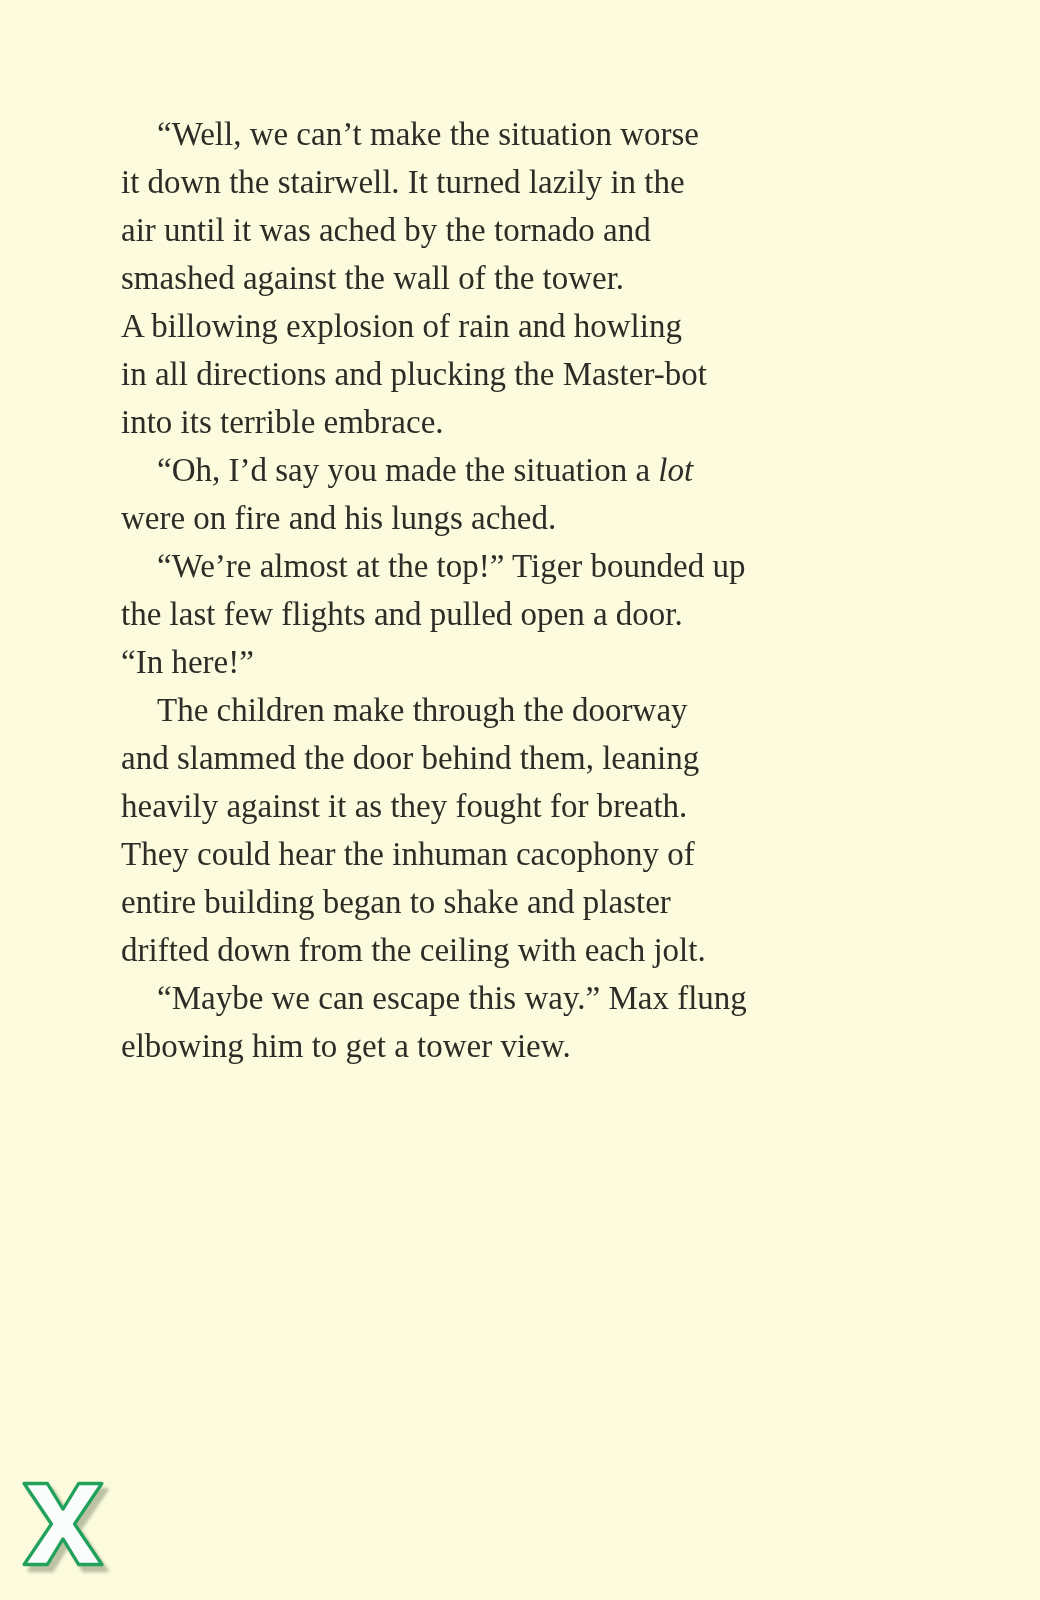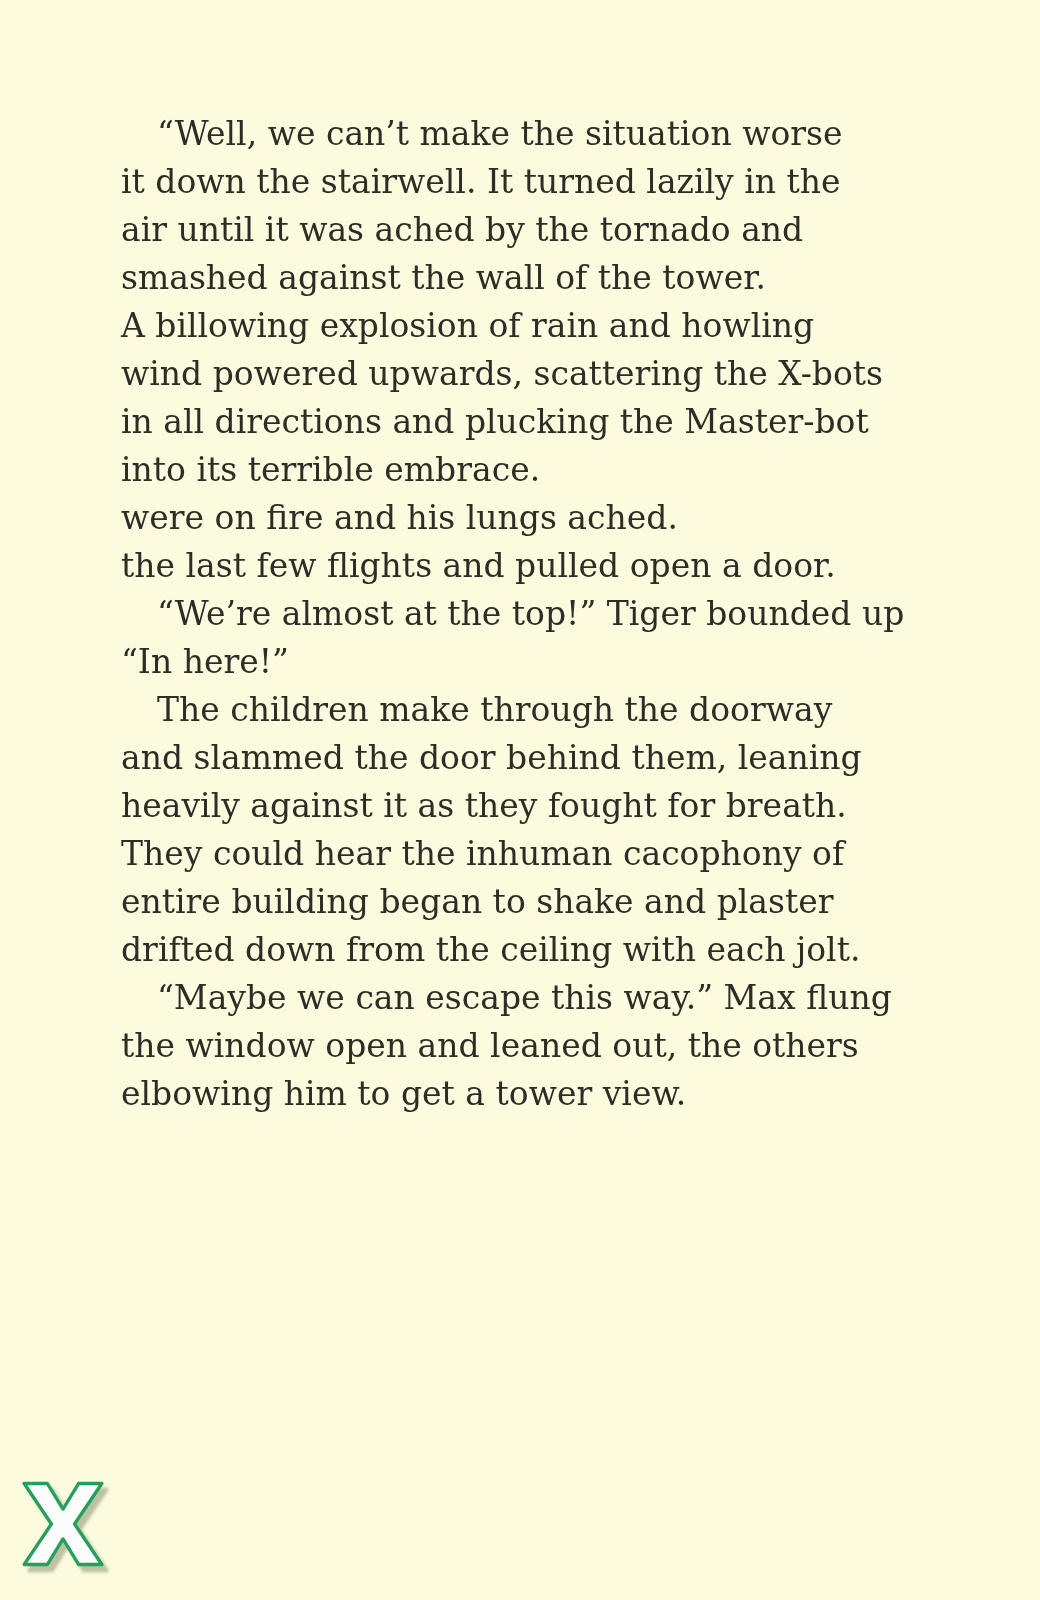--- a/index.html
+++ b/index.html
@@ -18,20 +18,21 @@
     position: absolute;
     left: 121px;
     top: 110px;
     width: 812px;
     font-size: 33px;
     line-height: 48px;
     color: #2D2C27;
   }
   .line {
     white-space: nowrap;
+    font-family: Liberation Serif, serif;
   }
   .line.indent {
     padding-left: 36px;
   }
   .italic {
     font-style: italic;
   }
   .logo-wrap {
     position: absolute;
     left: 20px;
@@ -50,35 +51,34 @@
 </style>
 </head>
 <body>
 
 <div class="story">
     <div class="line indent"><span>“Well, we can’t make the situation worse</span></div>
     <div class="line"><span>it down the stairwell. It turned lazily in the</span></div>
     <div class="line"><span>air until it was ached by the tornado and</span></div>
     <div class="line"><span>smashed against the wall of the tower.</span></div>
     <div class="line"><span>A billowing explosion of rain and howling</span></div>
-    <div class="line"><span>wind powered upwards, scattering the X-bots</span></div>
     <div class="line"><span>in all directions and plucking the Master-bot</span></div>
     <div class="line"><span>into its terrible embrace.</span></div>
+    <div class="line indent"><span>“Oh, I’d say you made the situation a </span><span class="italic">lot</span></div>
     <div class="line"><span>were on fire and his lungs ached.</span></div>
+    <div class="line indent"><span>“We’re almost at the top!” Tiger bounded up</span></div>
     <div class="line"><span>the last few flights and pulled open a door.</span></div>
-    <div class="line indent"><span>“We’re almost at the top!” Tiger bounded up</span></div>
     <div class="line"><span>“In here!”</span></div>
     <div class="line indent"><span>The children make through the doorway</span></div>
     <div class="line"><span>and slammed the door behind them, leaning</span></div>
     <div class="line"><span>heavily against it as they fought for breath.</span></div>
     <div class="line"><span>They could hear the inhuman cacophony of</span></div>
     <div class="line"><span>entire building began to shake and plaster</span></div>
     <div class="line"><span>drifted down from the ceiling with each jolt.</span></div>
     <div class="line indent"><span>“Maybe we can escape this way.” Max flung</span></div>
-    <div class="line"><span>the window open and leaned out, the others</span></div>
     <div class="line"><span>elbowing him to get a tower view.</span></div>
   </div>
 
 <div class="logo-wrap">
   <svg viewBox="0 0 100 104" aria-hidden="true">
     <polygon points="3,3 31,3 50,34 69,3 97,3 64,52 97,101 69,101 50,70 31,101 3,101 36,52" fill="#FAFDFB" stroke="#21A15C" stroke-width="4" stroke-linejoin="round"></polygon>
   </svg>
 
 </div>
 

